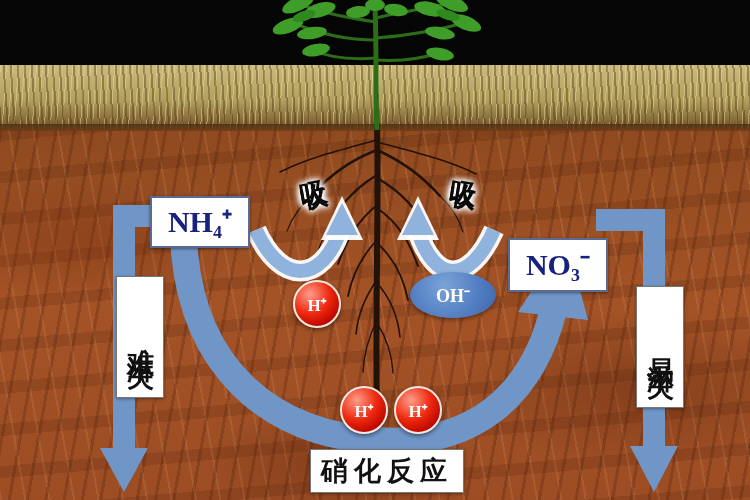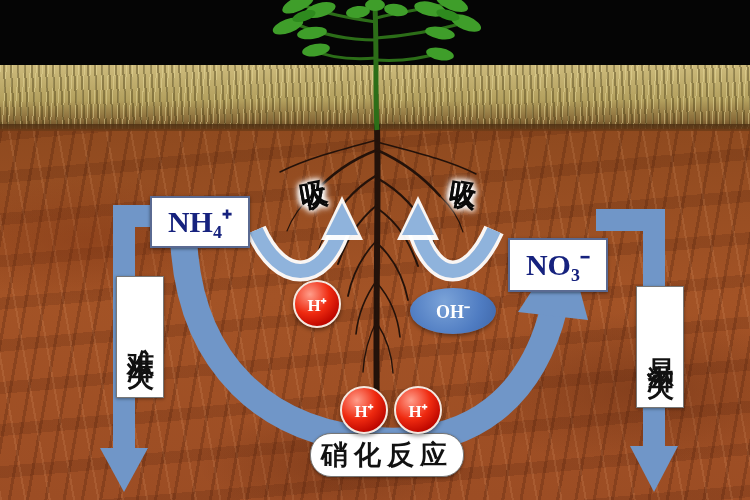--- a/index.html
+++ b/index.html
@@ -60,21 +60,21 @@
   
   .ion{
     position:absolute;width:44px;height:44px;border-radius:50%;
     background:radial-gradient(circle at 34% 28%, #ff9d8a 0%, #ef2a10 45%, #c00800 75%, #8f0300 100%);
     border:2px solid #f4e8e0;
     display:flex;align-items:center;justify-content:center;
     box-shadow:0 2px 4px rgba(0,0,0,.45);
   }
   .ion span{color:#fff;font-weight:bold;font-size:17px;font-family:"Liberation Serif",serif;}
   .oh{
-    position:absolute;left:410px;top:288px;width:86px;height:46px;border-radius:50%;
+    position:absolute;left:410px;top:272px;width:86px;height:46px;border-radius:50%;
     background:radial-gradient(circle at 40% 30%, #7ba3d8 0%, #4f7cc2 60%, #3e66a8 100%);
     display:flex;align-items:center;justify-content:center;
     box-shadow:0 2px 4px rgba(0,0,0,.4);
   }
   .oh span{color:#fff;font-weight:bold;font-size:18px;font-family:"Liberation Serif",serif;}
 </style>
 </head>
 <body>
 
 <div class="stage">
@@ -182,21 +182,21 @@
   <div class="absorb" style="left:450px;top:160px;transform:rotate(9deg);">吸收</div>
 
   <div class="plainbox" style="left:116px;top:276px;width:46px;height:120px;">
     <span class="vtext">难淋失</span>
   </div>
 
   <div class="plainbox" style="left:636px;top:286px;width:46px;height:120px;">
     <span class="vtext">易淋失</span>
   </div>
 
-  <div class="plainbox" style="left:310px;top:433px;width:152px;height:42px;border-radius:21px;">
+  <div class="plainbox" style="left:310px;top:449px;width:152px;height:42px;">
     <span class="htext">硝化反应</span>
   </div>
 
   <div class="ion" style="left:293px;top:280px;">
     <span>H⁺</span>
   </div>
   <div class="ion" style="left:340px;top:386px;">
     <span>H⁺</span>
   </div>
   <div class="ion" style="left:394px;top:386px;">

